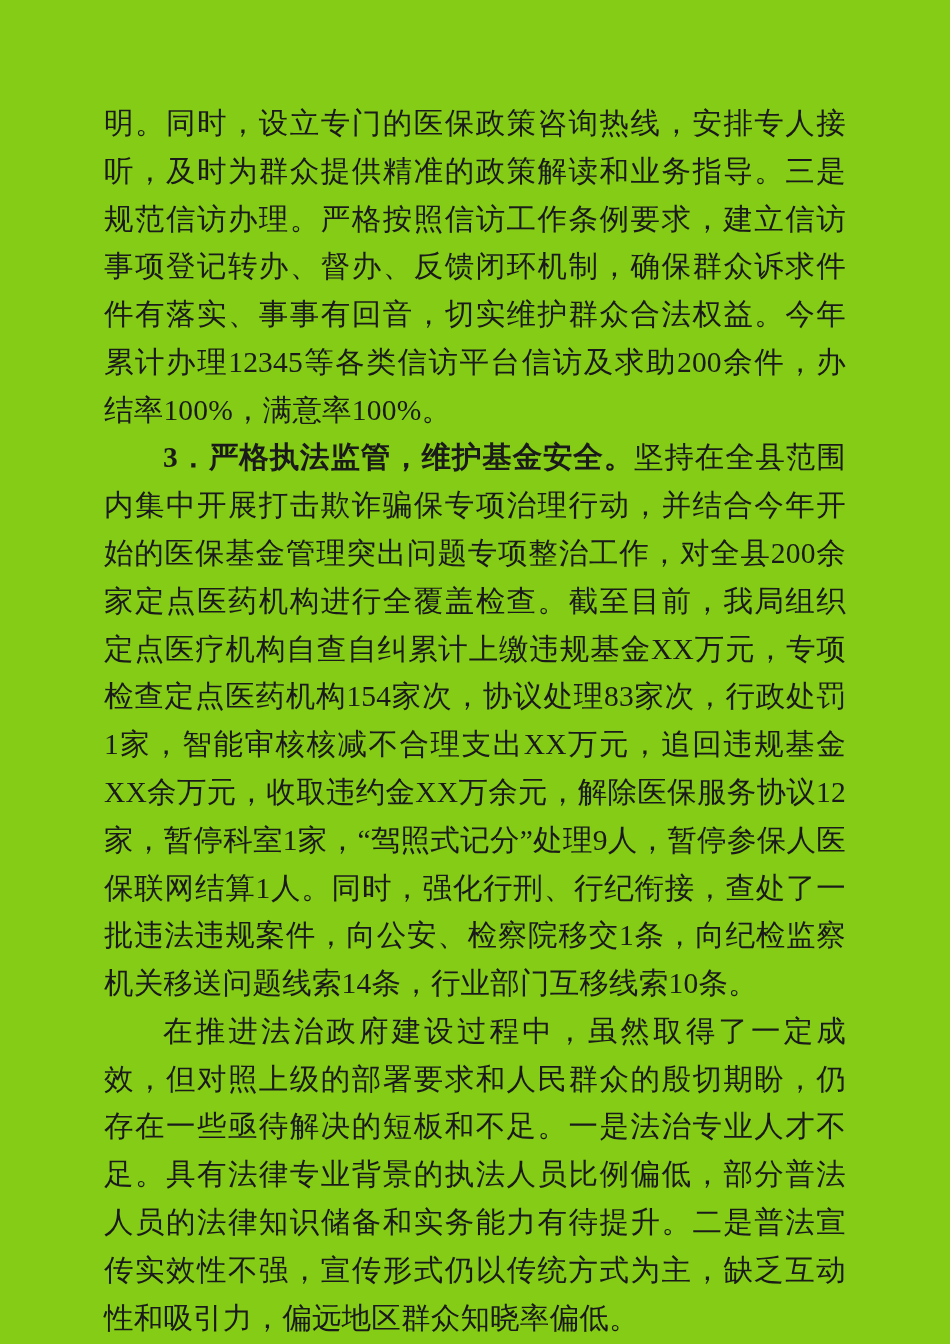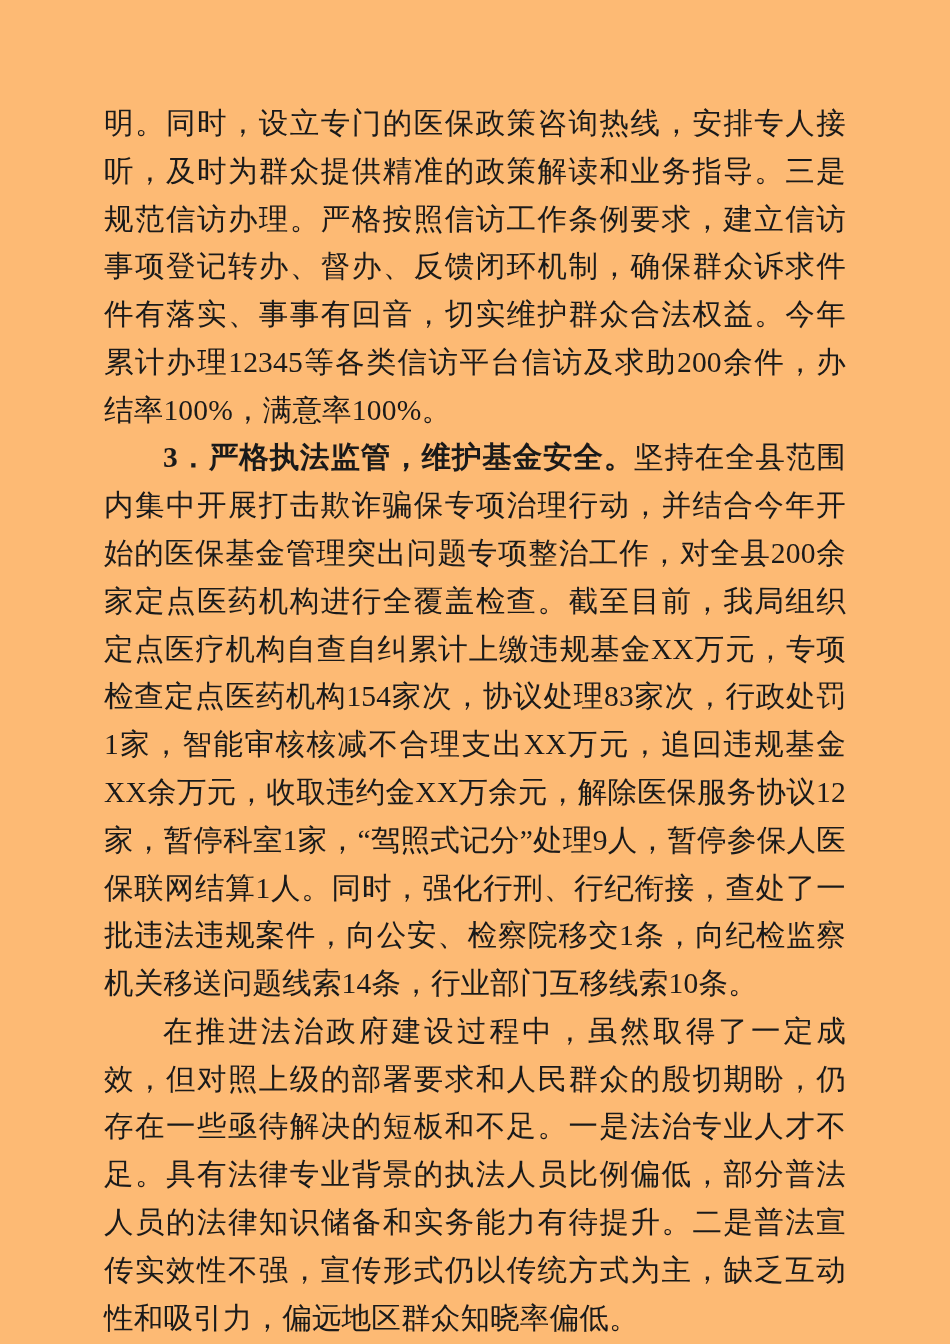--- a/index.html
+++ b/index.html
@@ -3,21 +3,21 @@
 <meta charset="utf-8">
 <style>
   html, body {
     margin: 0;
     padding: 0;
     background: #ffffff;
   }
   .page {
     width: 950px;
     height: 1344px;
-    background: #fdba74;
+    background: #84cc16;
     position: relative;
     box-sizing: border-box;
     padding: 100px 104px 60px 104px;
     font-family: "Liberation Serif", "DejaVu Serif", serif;
     color: #1a1a1a;
     overflow: hidden;
   }
   .doc-body {
     font-size: 29.5px;
     line-height: 1.62;

